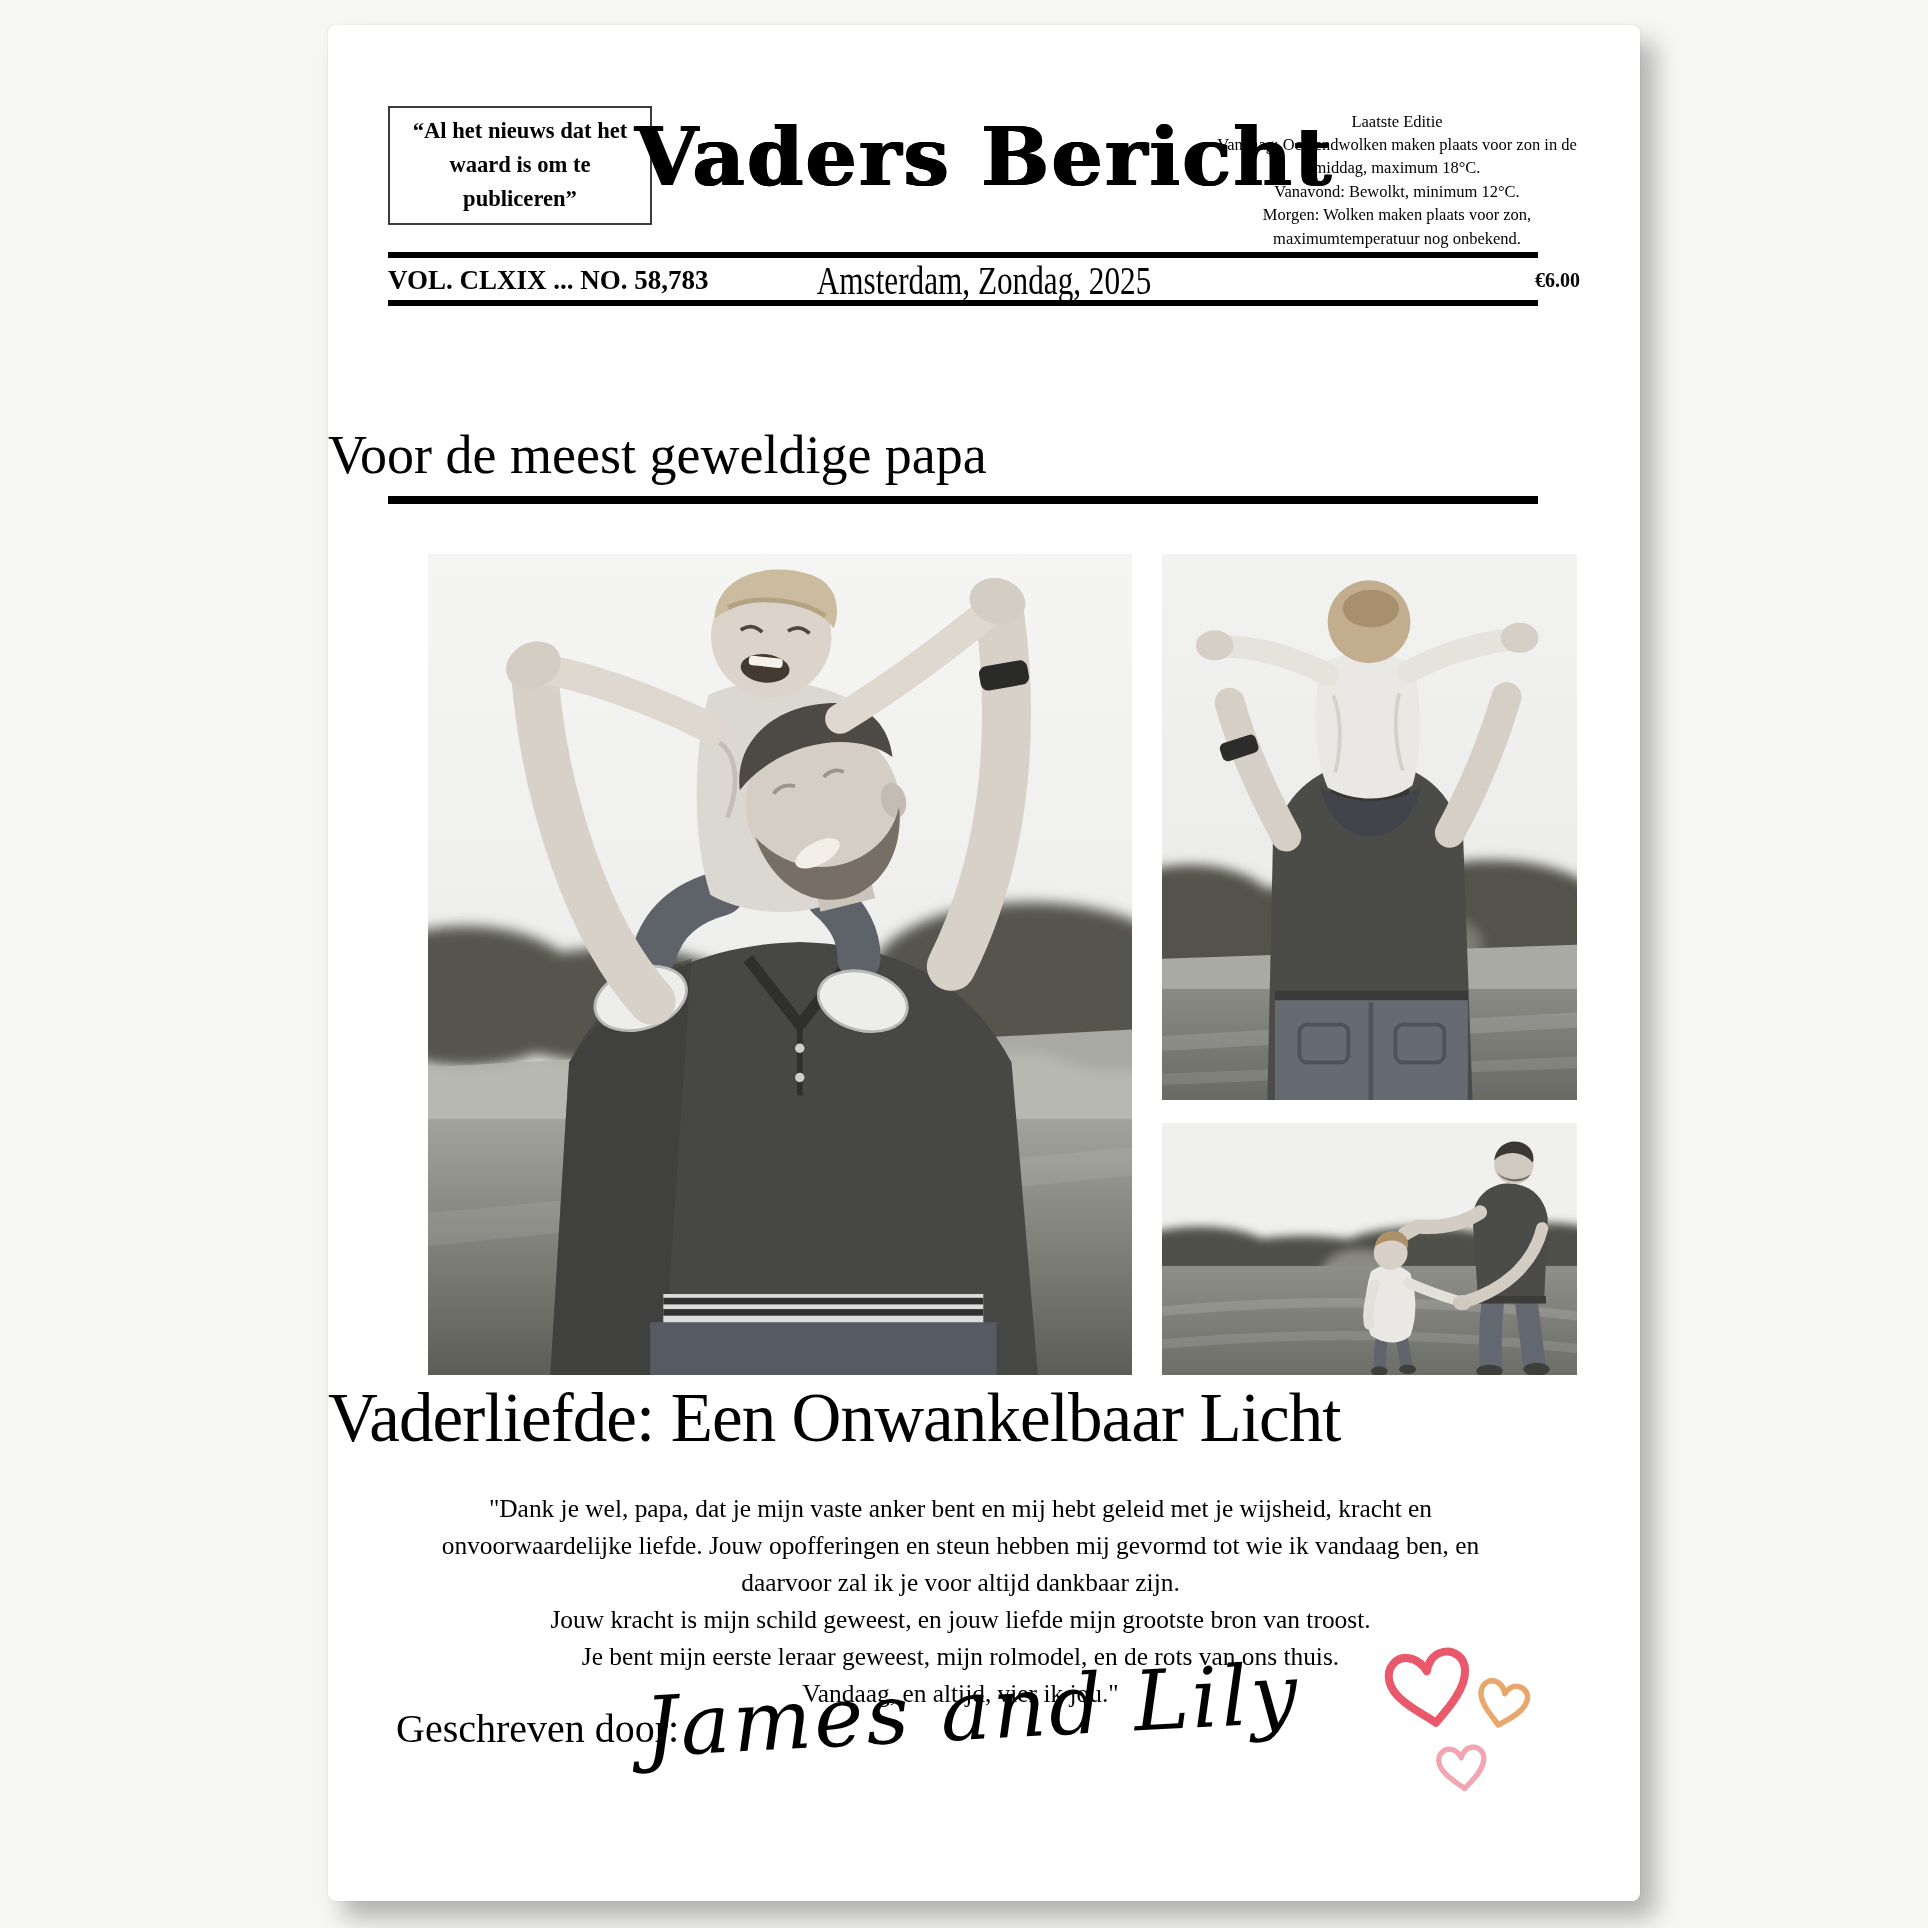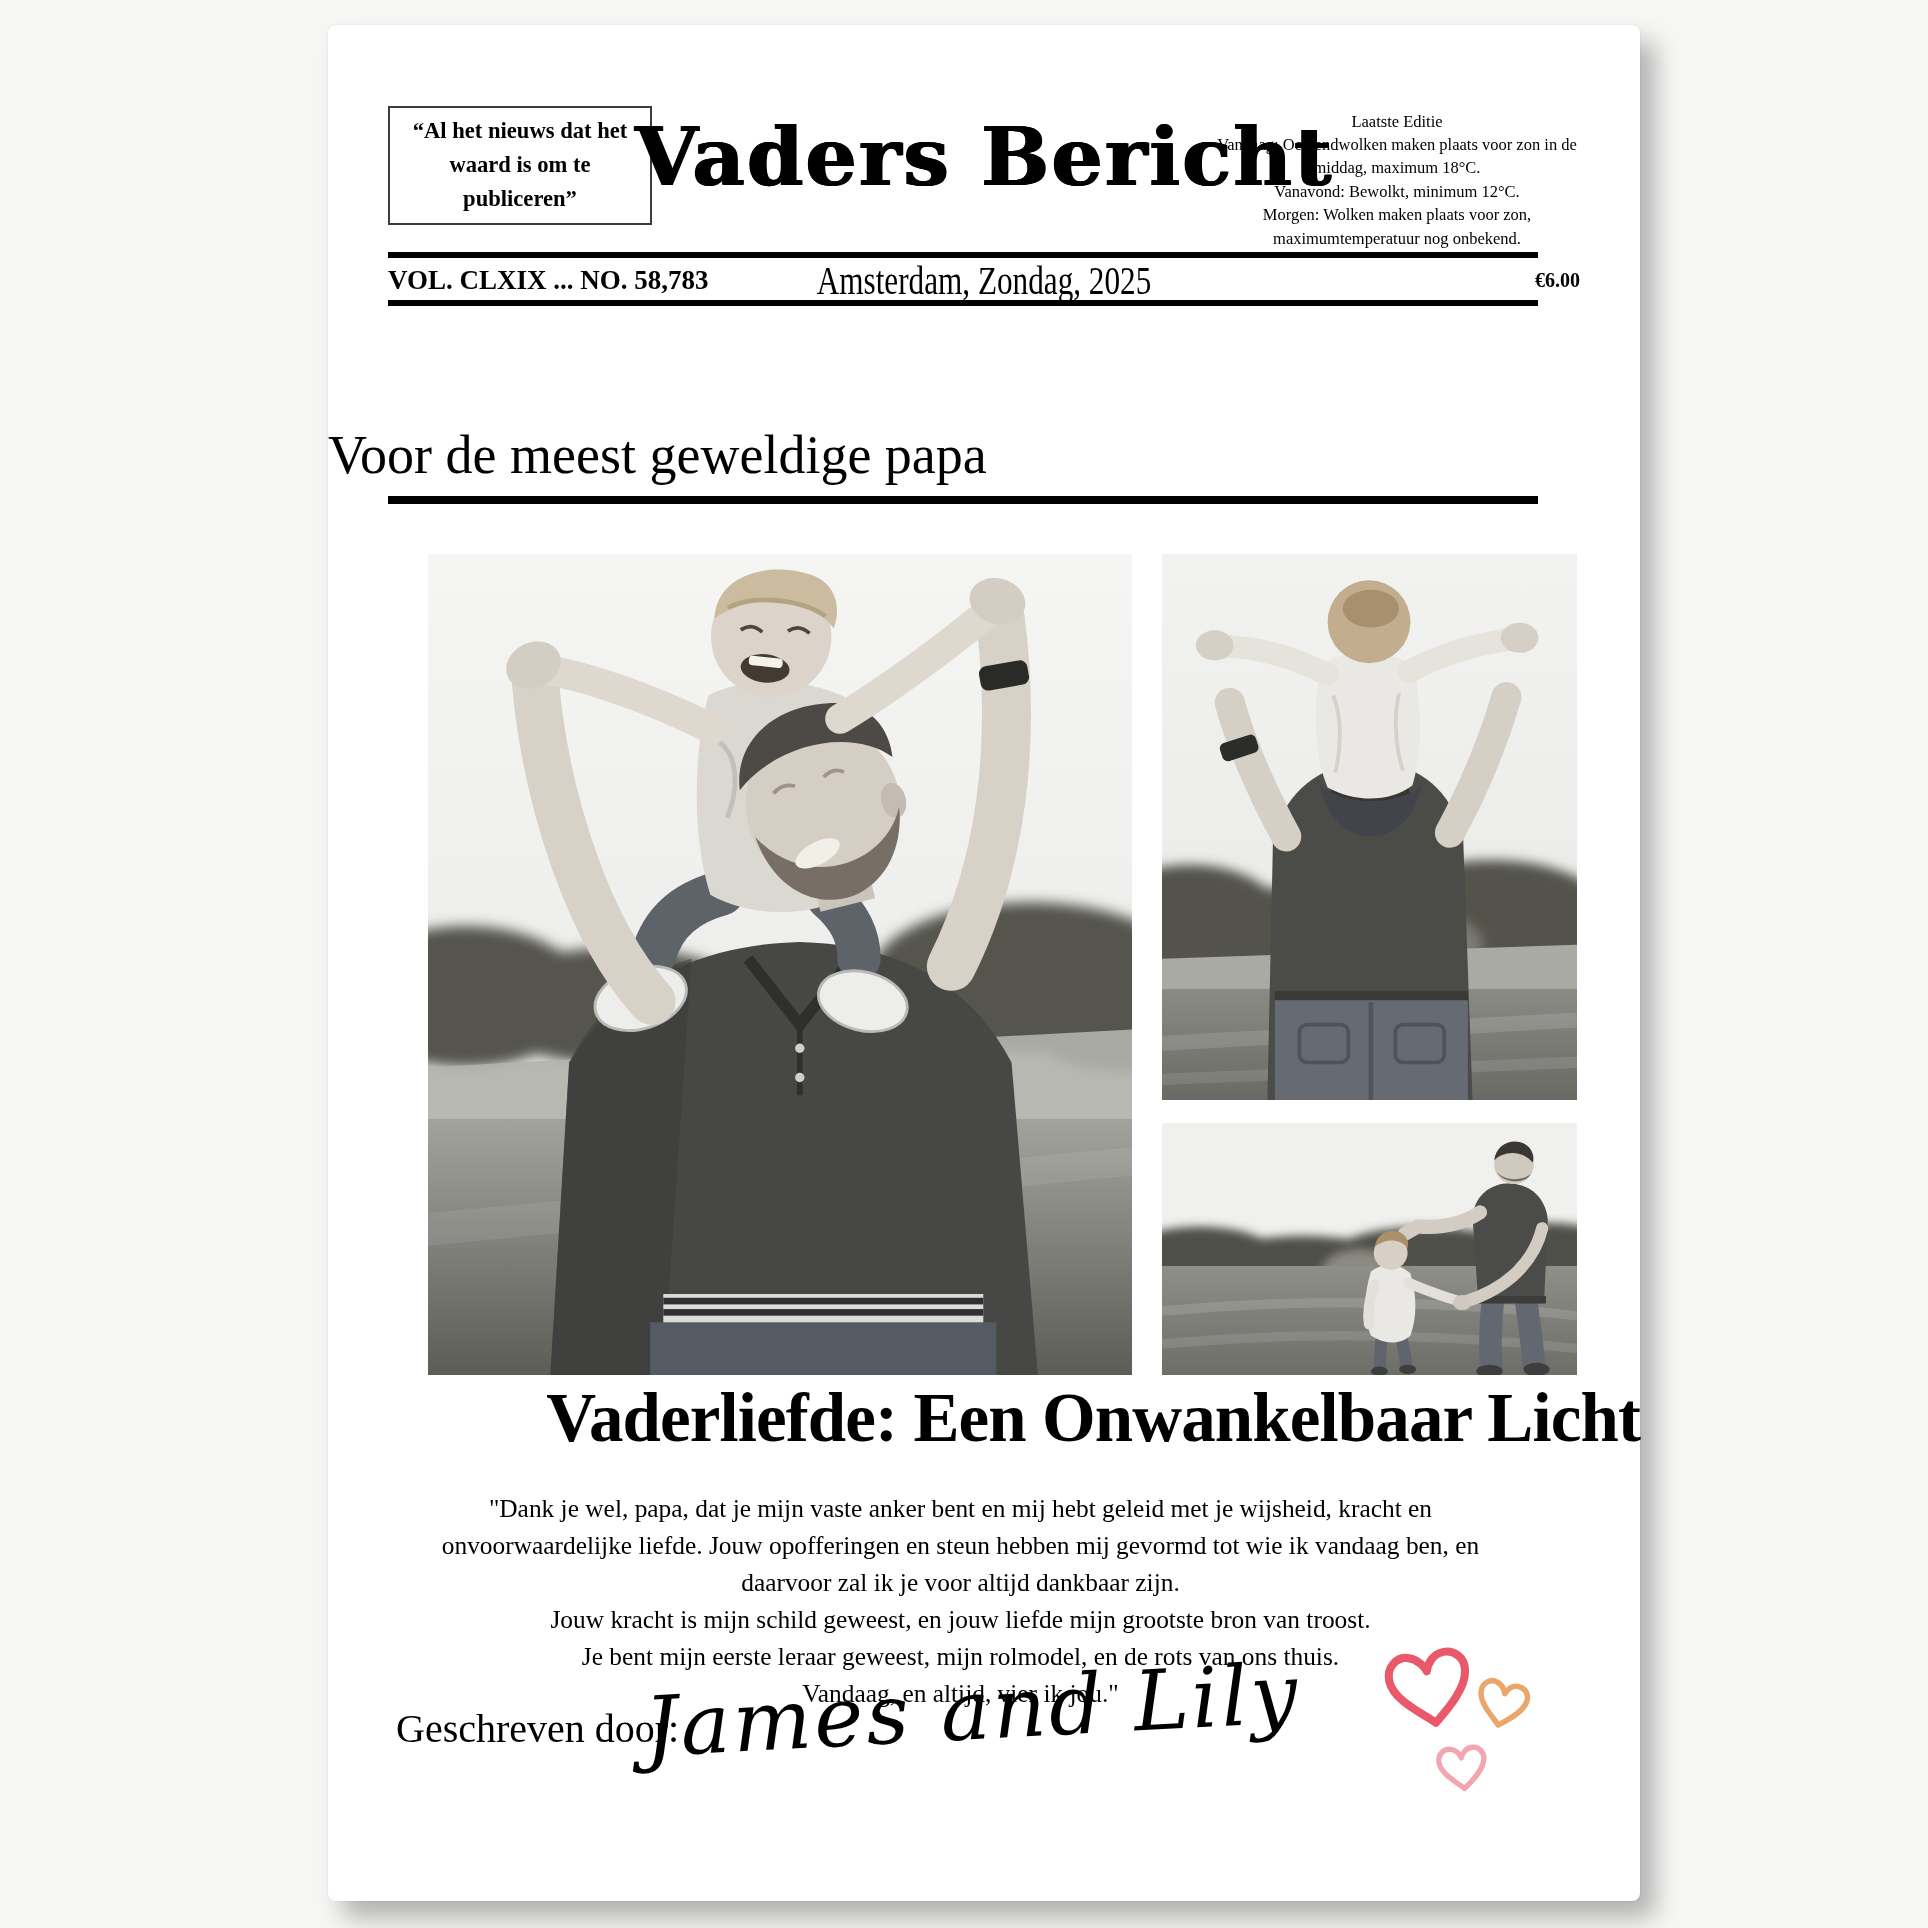--- a/index.html
+++ b/index.html
@@ -37,21 +37,21 @@
   .headline{position:absolute;left:0;right:0;top:279px;margin:0;text-align:center;font-weight:400;font-size:105px;line-height:1.05;}
   .subheadline{position:absolute;left:0;right:0;top:401px;margin:0;text-align:left;font-weight:400;font-size:54px;line-height:1.1;}
   
   .photos{position:absolute;left:60px;top:514px;width:1150px;height:821px;}
   .photo{position:absolute;overflow:hidden;background:#ededeb;}
   .photo svg{display:block;width:100%;height:100%;}
   .photo-main{left:0;top:0;width:704px;height:821px;}
   .photo-topright{left:734px;top:0;width:415px;height:546px;}
   .photo-bottomright{left:734px;top:569px;width:415px;height:252px;}
   
-  .article-headline{position:absolute;left:0;right:0;top:1356px;margin:0;text-align:right;font-weight:700;font-size:69px;line-height:1.1;letter-spacing:-0.9px;}
+  .article-headline{position:absolute;left:0;right:0;top:1356px;margin:0;text-align:left;font-weight:400;font-size:69px;line-height:1.1;letter-spacing:-0.9px;}
   .article-body{position:absolute;left:79px;width:1107px;top:1465px;text-align:center;font-size:25.4px;line-height:1.46;}
   .article-body p{margin:0;}
   
   .byline-label{position:absolute;left:68px;top:1680px;font-size:40px;line-height:1.2;}
   .signature{
     position:absolute;left:316px;top:1640px;font-family:"DejaVu Serif","Liberation Serif",serif;
     font-style:italic;font-size:83px;line-height:1.1;letter-spacing:2.8px;transform:rotate(-3deg);white-space:nowrap;
   }
   .hearts{position:absolute;left:1057px;top:1612px;width:188px;height:198px;}
   .heart{position:absolute;}

